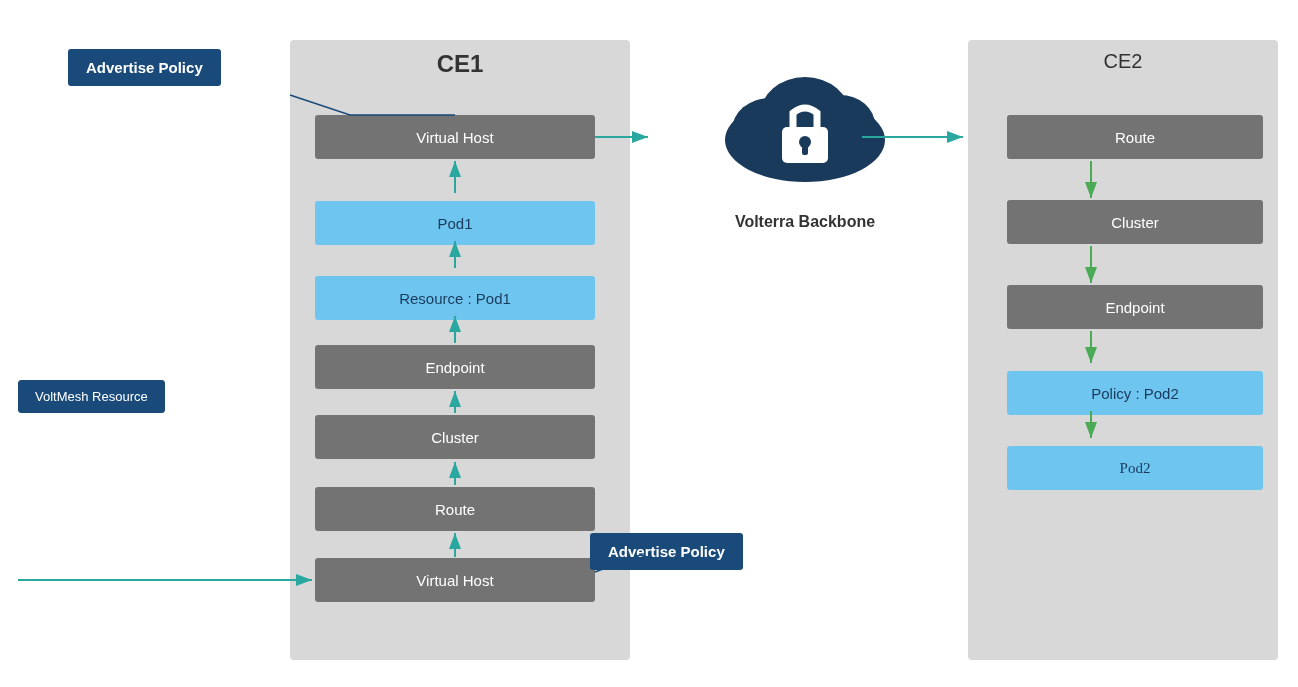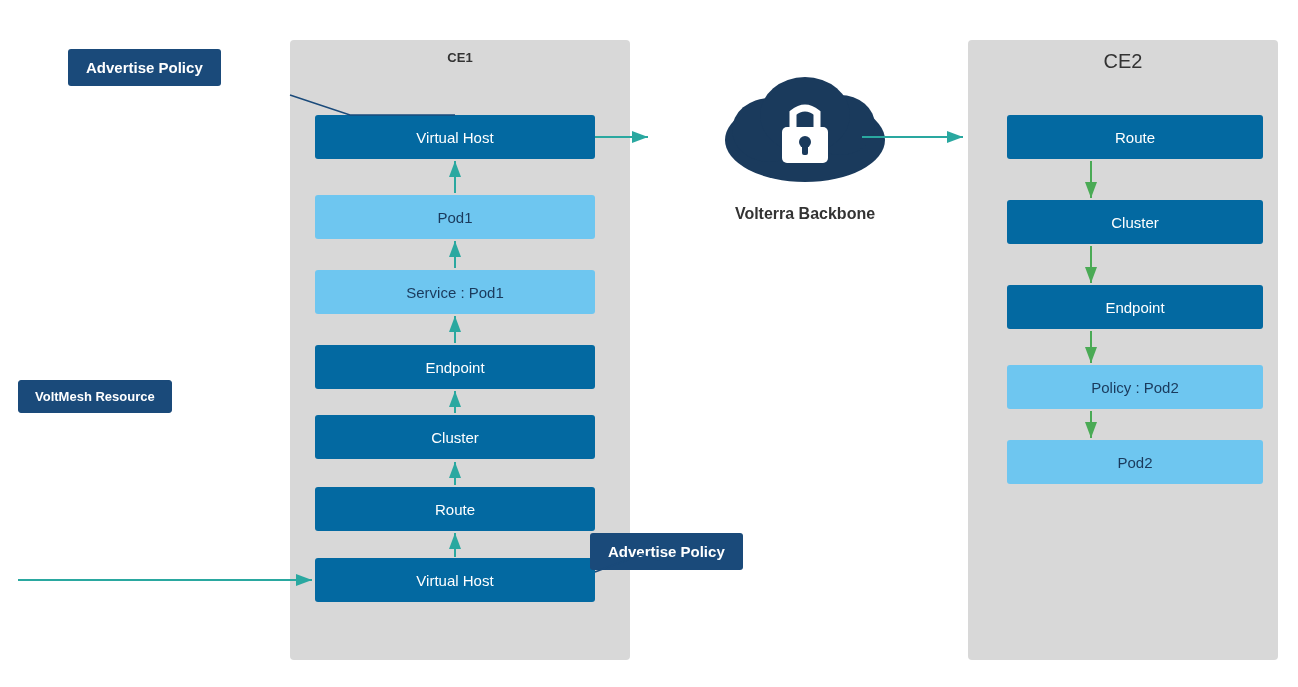--- a/index.html
+++ b/index.html
@@ -27,21 +27,21 @@
       position: absolute;
       left: 18px;
       top: 380px;
       display: flex;
       flex-direction: column;
       gap: 8px;
     }
     .legend-item {
       padding: 8px 16px;
       font-size: 13px;
-      font-weight: 700;
+      font-weight: 400;
       border-radius: 3px;
       white-space: nowrap;
     }
     .legend-voltmesh {
       background: #1a4a7a;
       color: #fff;
       border: 1px solid #1a4a7a;
     }
     .legend-kubernetes {
       background: #6ec6f0;
@@ -57,21 +57,21 @@
       width: 340px;
       height: 620px;
       background: #d8d8d8;
       border-radius: 4px;
     }
     .ce1-title {
       position: absolute;
       top: 10px;
       left: 50%;
       transform: translateX(-50%);
-      font-size: 13px;
+      font-size: 24px;
       font-weight: 600;
       color: #333;
     }
 
     
     .ce2-panel {
       position: absolute;
       right: 20px;
       top: 40px;
       width: 310px;
@@ -94,26 +94,27 @@
       position: absolute;
       display: flex;
       align-items: center;
       justify-content: center;
       font-size: 15px;
       font-weight: 500;
       border-radius: 3px;
       text-align: center;
     }
     .box-dark {
-      background: #0369a1;
+      background: #737373;
       color: #fff;
     }
     .box-light {
       background: #6ec6f0;
       color: #1a3a5c;
+      margin-top: 6px;
     }
 
     
     .ce1-virtual-host-top {
       left: 315px; top: 115px; width: 280px; height: 44px;
     }
     .ce1-pod1 {
       left: 315px; top: 195px; width: 280px; height: 44px;
     }
     .ce1-service-pod1 {
@@ -139,21 +140,21 @@
     .ce2-cluster {
       right: 35px; top: 200px; width: 256px; height: 44px;
     }
     .ce2-endpoint {
       right: 35px; top: 285px; width: 256px; height: 44px;
     }
     .ce2-service-pod2 {
       right: 35px; top: 365px; width: 256px; height: 44px;
     }
     .ce2-pod2 {
-      right: 35px; top: 440px; width: 256px; height: 44px;
+      right: 35px; top: 440px; width: 256px; height: 44px; font-family: Liberation Serif, serif;
     }
 
     
     .advertise-policy-top {
       position: absolute;
       left: 68px;
       top: 49px;
       background: #1a4a7a;
       color: #fff;
       padding: 10px 18px;
@@ -182,21 +183,21 @@
       top: 55px;
       width: 310px;
       display: flex;
       flex-direction: column;
       align-items: center;
     }
     .cloud-label {
       font-size: 16px;
       font-weight: 700;
       color: #333;
-      margin-top: 10px;
+      margin-top: 18px;
       text-align: center;
     }
 
     
     .arrows-svg {
       position: absolute;
       top: 0; left: 0;
       width: 1298px;
       height: 687px;
       pointer-events: none;
@@ -216,21 +217,21 @@
   <div class="ce1-panel">
     <span class="ce1-title">CE1</span>
   </div>
 
   <div class="ce2-panel">
     <span class="ce2-title">CE2</span>
   </div>
 
   <div class="box box-dark ce1-virtual-host-top">Virtual Host</div>
   <div class="box box-light ce1-pod1">Pod1</div>
-  <div class="box box-light ce1-service-pod1">Service : Pod1</div>
+  <div class="box box-light ce1-service-pod1">Resource : Pod1</div>
   <div class="box box-dark ce1-endpoint">Endpoint</div>
   <div class="box box-dark ce1-cluster">Cluster</div>
   <div class="box box-dark ce1-route">Route</div>
   <div class="box box-dark ce1-virtual-host-bottom">Virtual Host</div>
 
   <div class="box box-dark ce2-route">Route</div>
   <div class="box box-dark ce2-cluster">Cluster</div>
   <div class="box box-dark ce2-endpoint">Endpoint</div>
   <div class="box box-light ce2-service-pod2">Policy : Pod2</div>
   <div class="box box-light ce2-pod2">Pod2</div>

